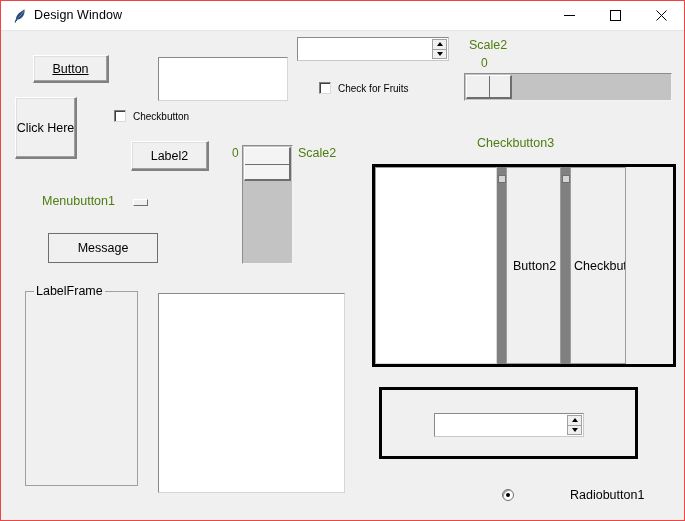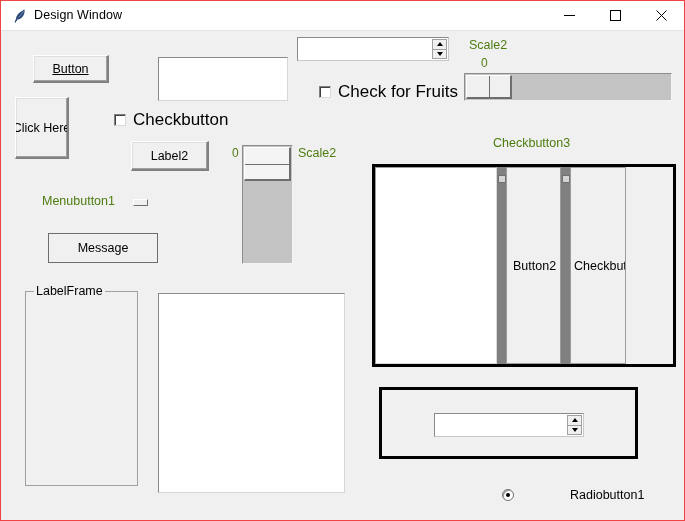--- a/index.html
+++ b/index.html
@@ -75,21 +75,21 @@
   .tkcheck .box {
     width: 12px; height: 12px;
     background: #ffffff;
     border-top: 1px solid #808080;
     border-left: 1px solid #808080;
     border-right: 1px solid #dadada;
     border-bottom: 1px solid #dadada;
     box-shadow: inset 1px 1px 0 #404040;
     flex: none;
   }
-  .tkcheck .lbl { margin-left: 7px; font-size: 17px; color: #000; white-space: nowrap; }
+  .tkcheck .lbl { margin-left: 7px; font-size: 10px; color: #000; white-space: nowrap; }
   
   .tkradio { position: absolute; display: flex; align-items: center; }
   .tkradio .circle {
     position: relative;
     width: 12px; height: 12px; border-radius: 50%;
     background: #ffffff;
     border: 1px solid #707070;
     box-shadow: inset 1px 1px 0 #9a9a9a;
     flex: none;
   }
@@ -228,21 +228,21 @@
       <svg width="11" height="11" viewBox="0 0 11 11">
           <path d="M0.5 0.5 L10.5 10.5 M10.5 0.5 L0.5 10.5" stroke="#000" stroke-width="1"></path>
         </svg>
     </button>
   </div>
 
   <div class="tkbutton" style="left:32px; top:54px; width:76px; height:28px;text-decoration:underline;">
     <span>Button</span>
   </div>
 
-  <div class="tkbutton" style="left:14px; top:96px; width:54px; height:62px;">
+  <div class="tkbutton" style="left:14px; top:96px; width:62px; height:62px;">
     <span>Click Here</span>
   </div>
 
   <div class="tkcheck" style="left:113px; top:109px;">
     <span class="box"></span>
     <span class="lbl">Checkbutton</span>
   </div>
 
   <div class="tkbutton" style="left:130px; top:140px; width:78px; height:30px;">
     <span>Label2</span>
@@ -286,21 +286,21 @@
     <span class="box"></span>
     <span class="lbl">Check for Fruits</span>
   </div>
 
   <div class="tklabel" style="left:468px; top:37px;">Scale2</div>
   <div class="tklabel" style="left:480px; top:55px; font-size:12px;">0</div>
   <div class="scale-h" style="left:463px; top:72px; width:208px; height:28px;">
     <div class="slider"></div>
   </div>
 
-  <div class="tklabel" style="left:476px; top:135px;margin-left:16px;">Checkbutton3</div>
+  <div class="tklabel" style="left:476px; top:135px;">Checkbutton3</div>
 
   <div class="panedwin" style="left:371px; top:163px; width:304px; height:203px;">
 
     <div class="pw-pane pw-white" style="left:0px; width:122px;"></div>
 
     <div class="pw-sash" style="left:122px;">
       <span class="grip"></span>
     </div>
 
     <div class="pw-pane pw-plain" style="left:131px; width:55px; padding-left:6px;">

